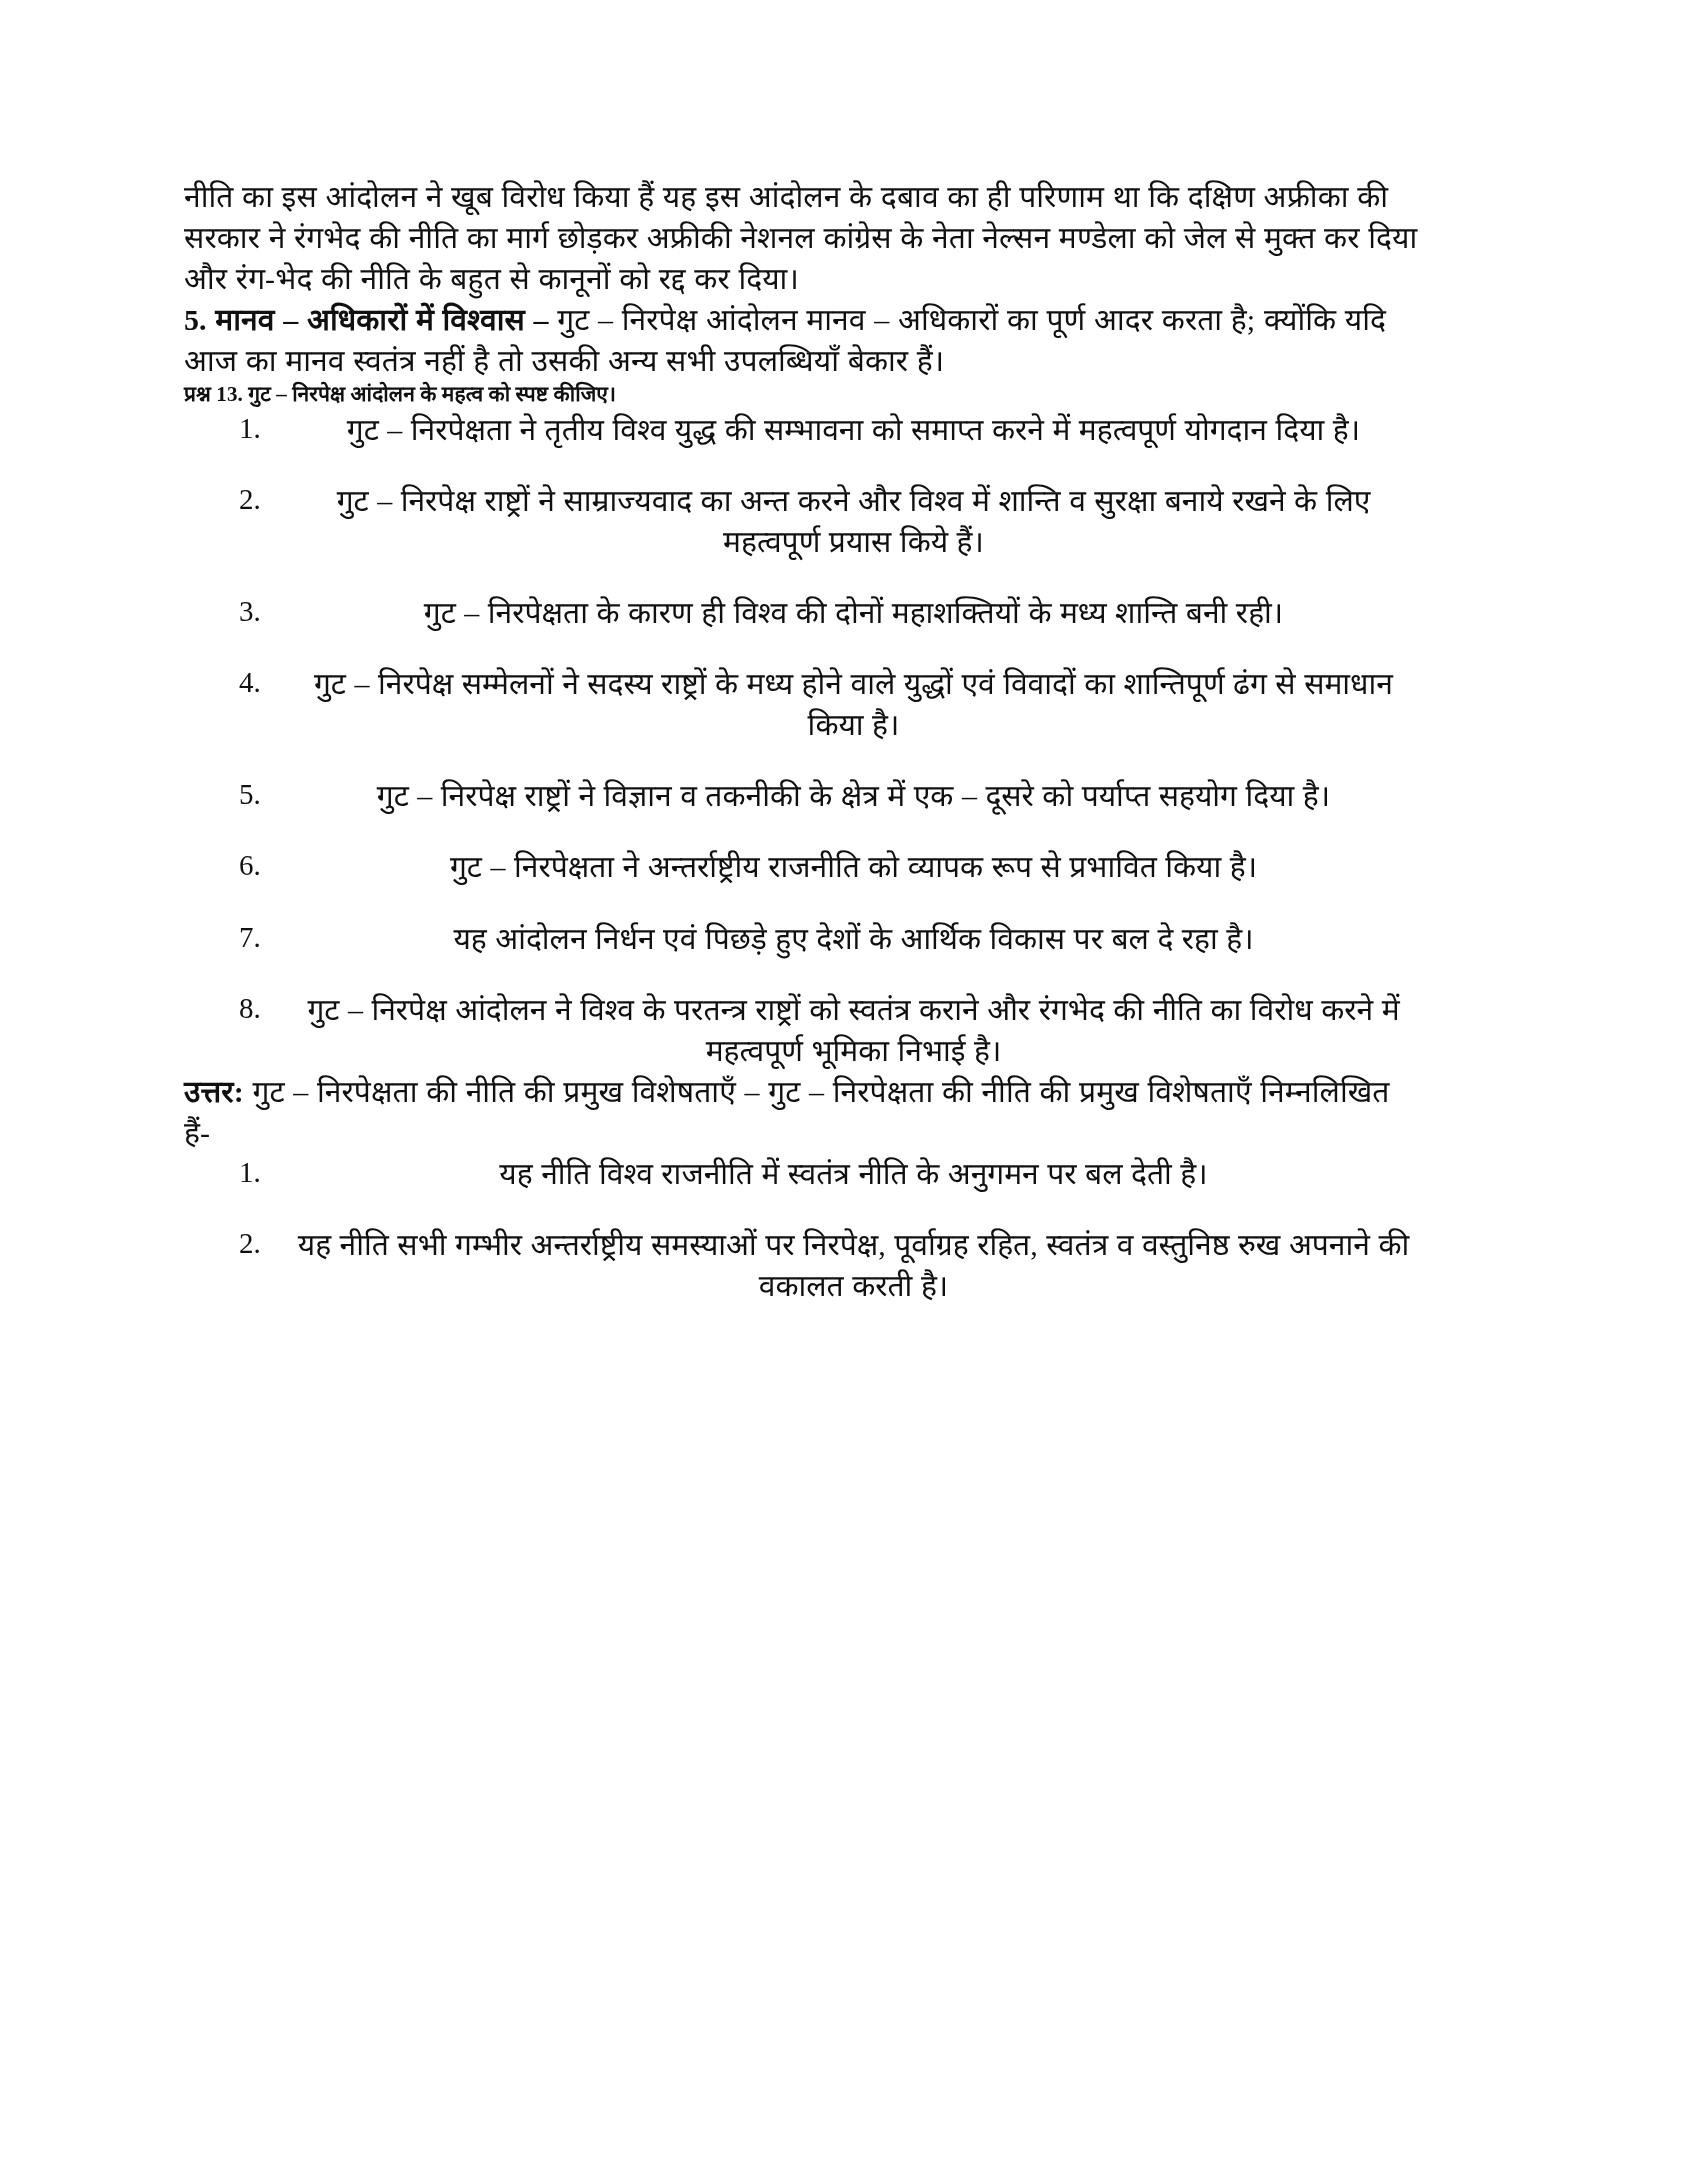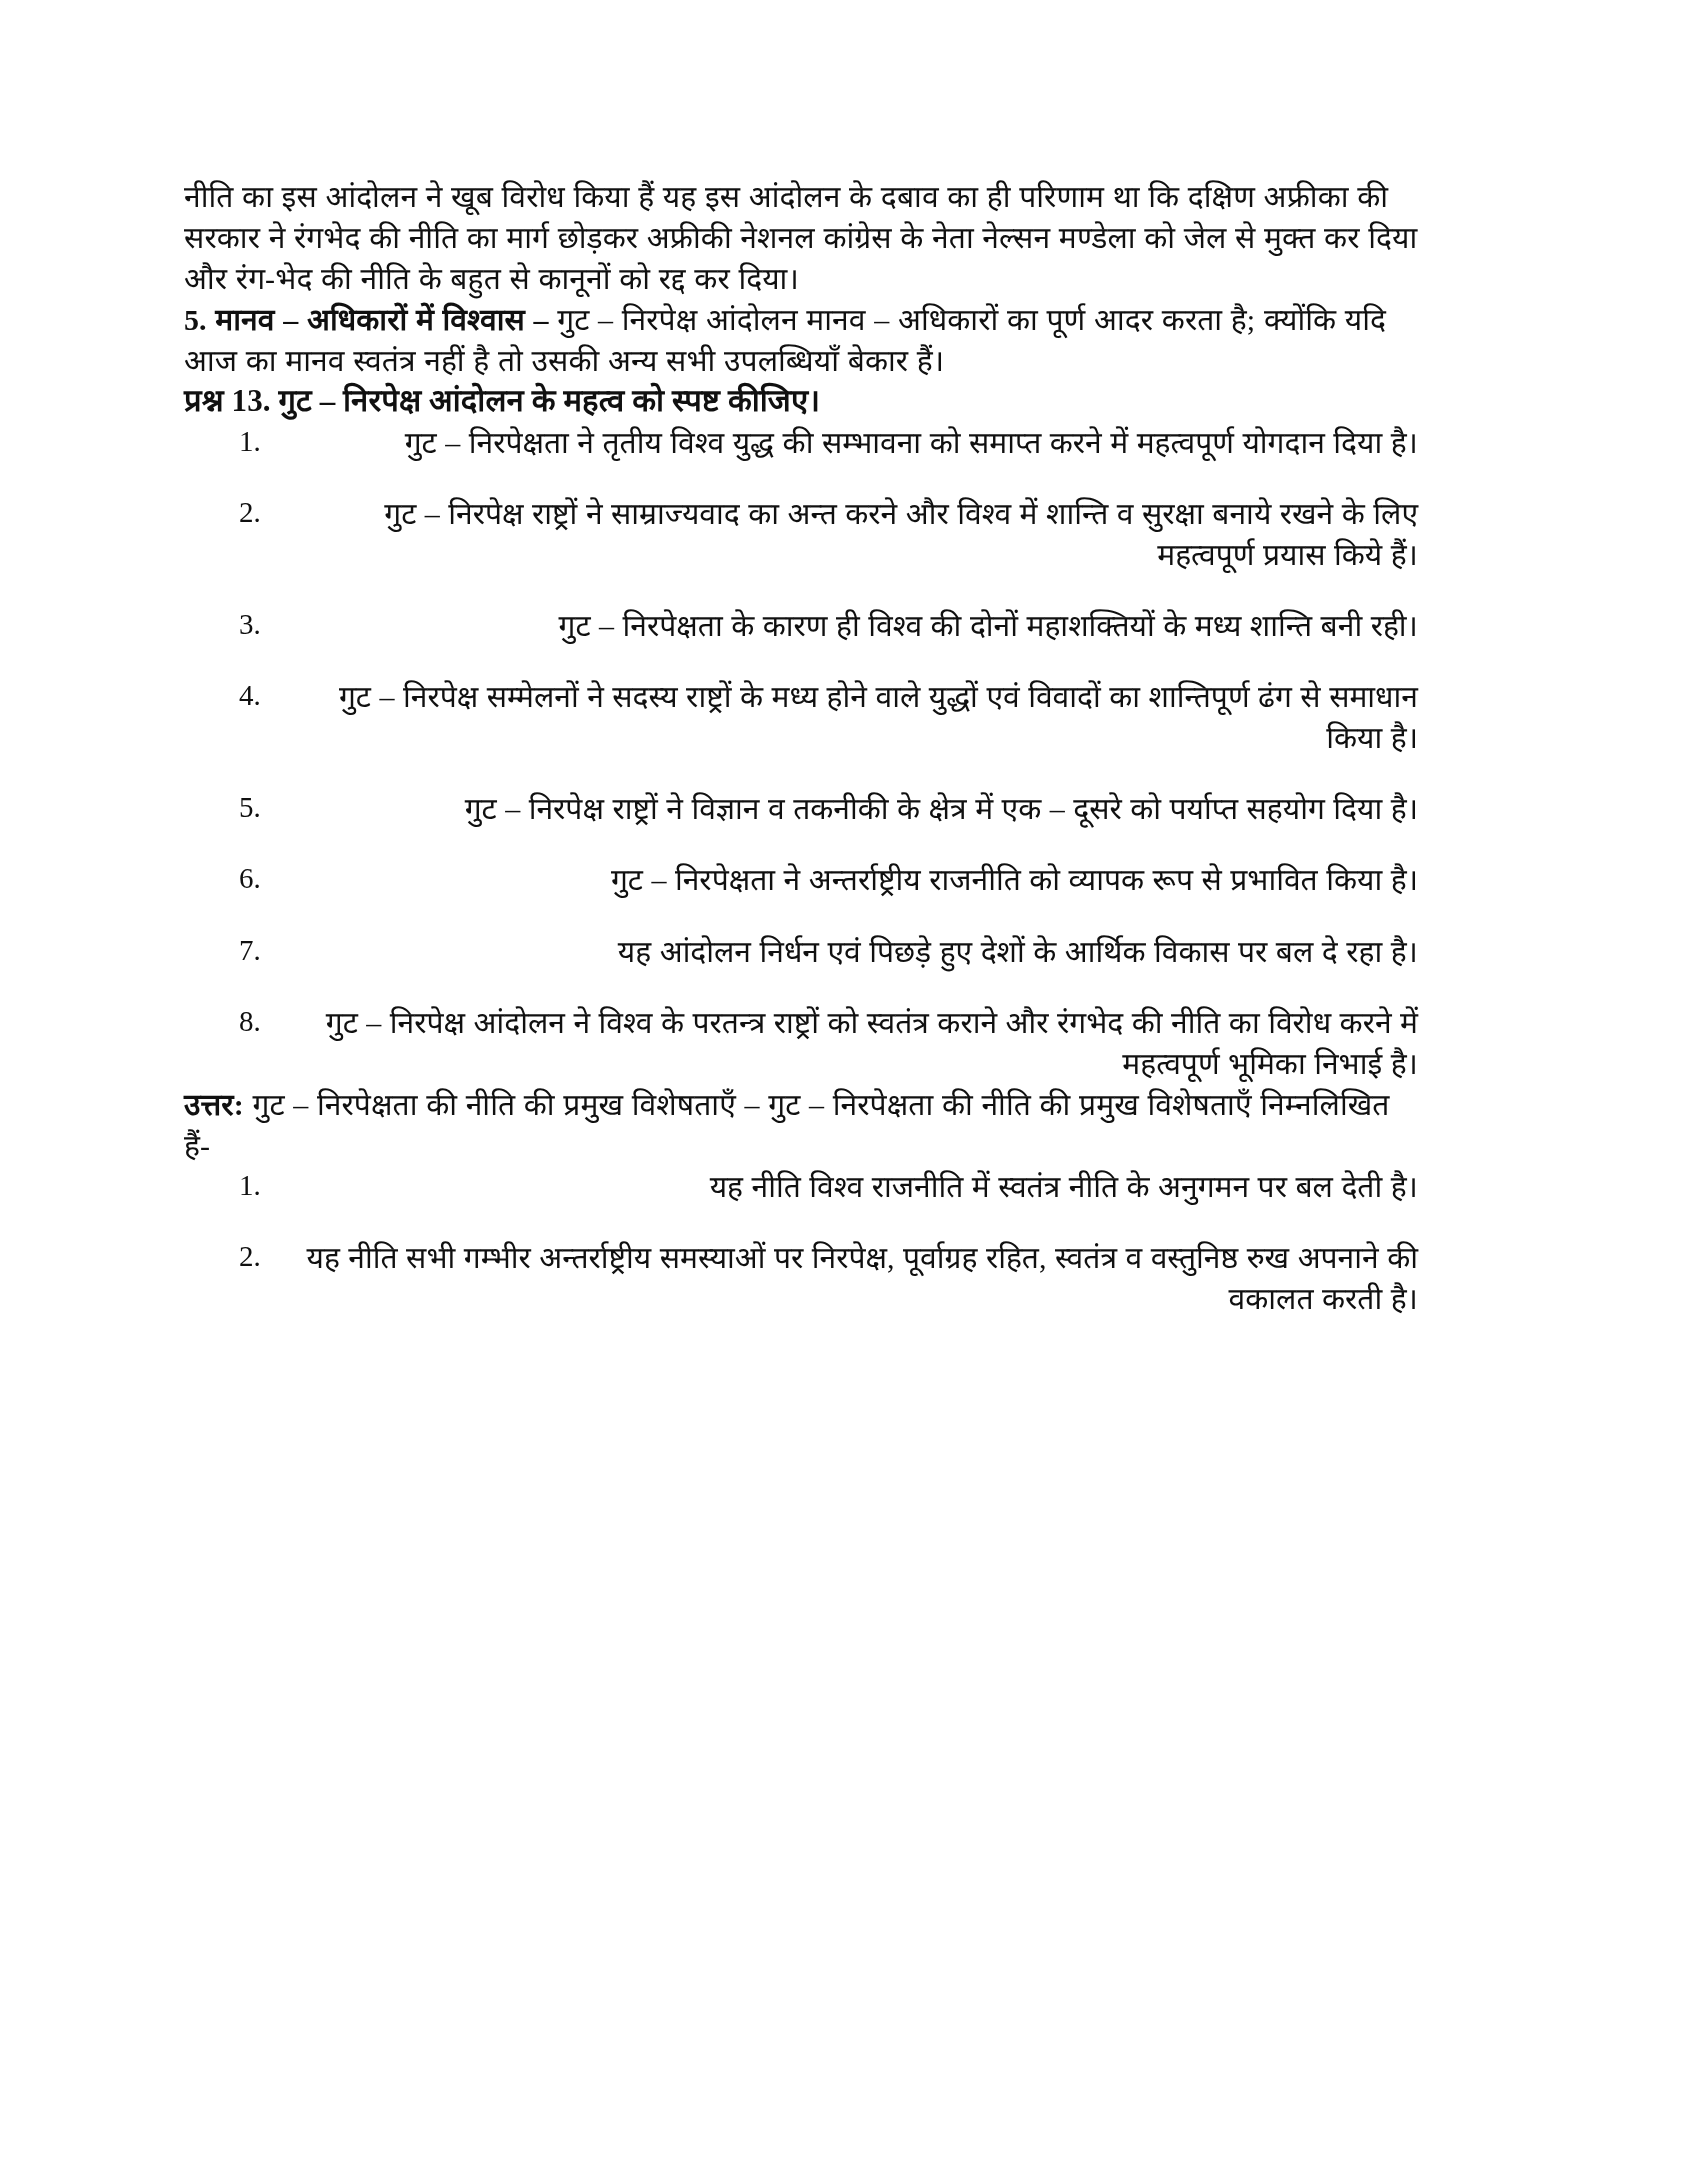--- a/index.html
+++ b/index.html
@@ -35,21 +35,21 @@
     word-spacing: 1px;
   }
   .block-gap-lg { margin-bottom: 44px; }
   .block-gap-md { margin-bottom: 40px; }
   .block-gap-sm { margin-bottom: 34px; }
   .bold-run {
     font-weight: 700;
   }
   h2.q-heading {
     margin: 0 0 0 0;
-    font-size: 31px;
+    font-size: 21px;
     line-height: 1.3;
     font-weight: 700;
     letter-spacing: 0.1px;
   }
   ol.num-list {
     margin: 0;
     padding: 0 0 0 0;
     list-style: none;
     counter-reset: item;
   }
@@ -67,21 +67,21 @@
     position: absolute;
     left: 55px;
     top: 0;
     width: 46px;
     text-align: left;
     font-size: 29px;
     font-family: "Liberation Serif", "DejaVu Serif", serif;
   }
   ol.num-list > li .li-text {
     display: block;
-    text-align: right;
+    text-align: center;
     word-spacing: 1px;
   }
   .list-wrap { margin-top: 8px; }
 </style>
 </head>
 <body>
 
 <div class="page">
   <div class="doc-body">
 

